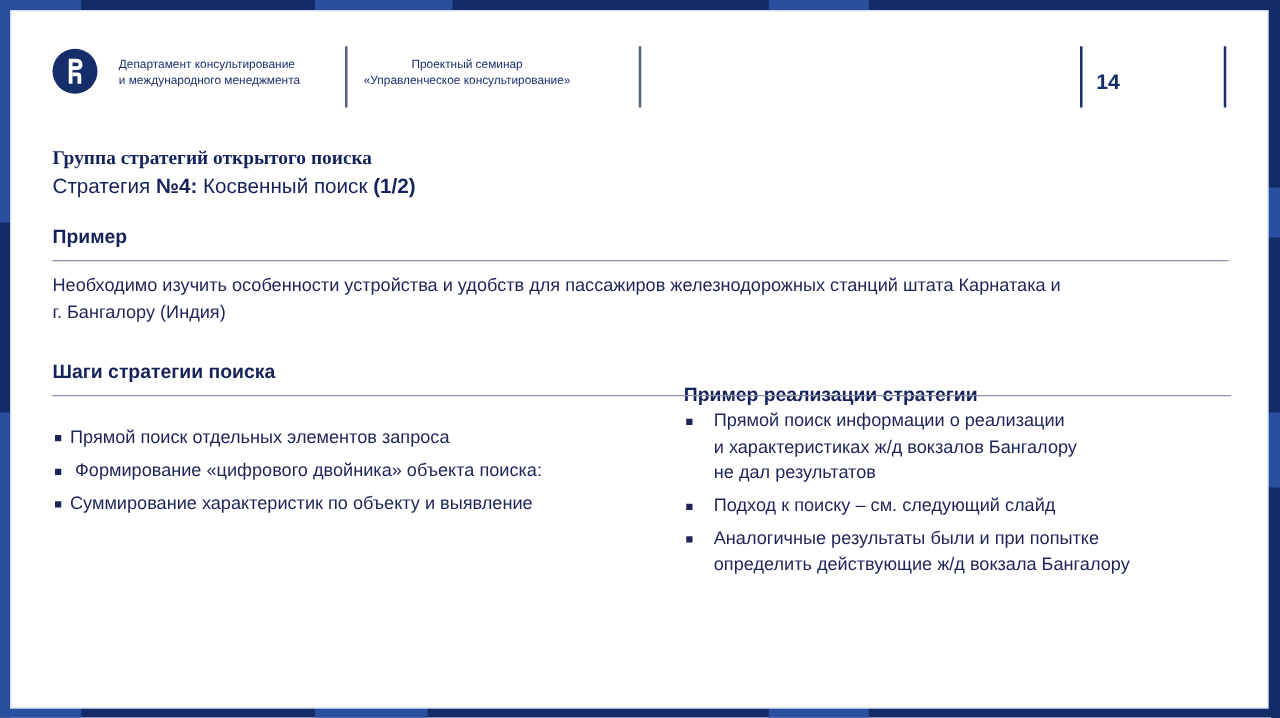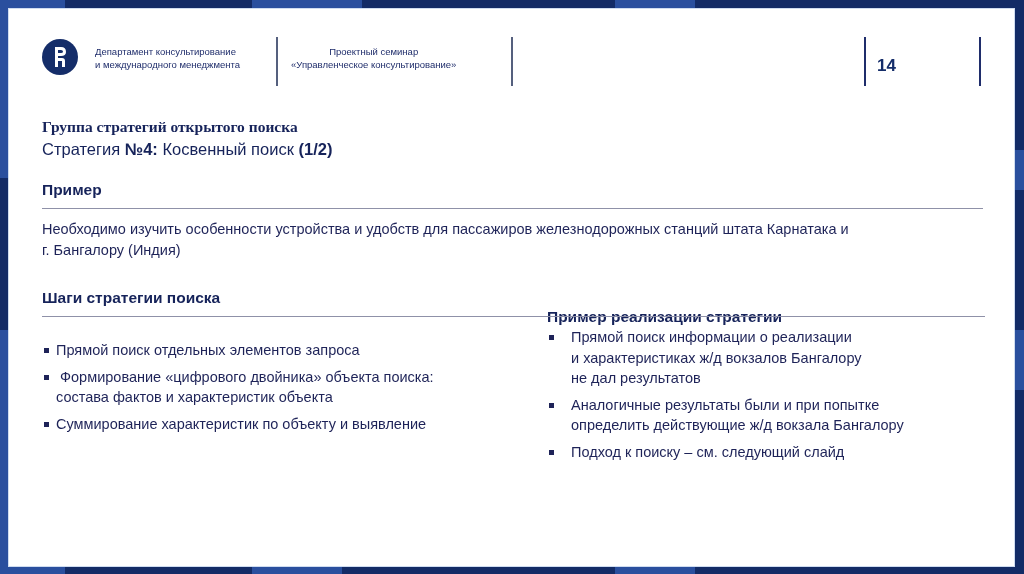--- a/index.html
+++ b/index.html
@@ -123,37 +123,36 @@
 <div class="hline" style="left:42px;top:316px;width:943px;"></div>
 
 <ul class="list left" style="left:42px;top:340px;width:460px;">
   <li>
     <span class="bullet"></span>
     <div>Прямой поиск отдельных элементов запроса</div>
   </li>
   <li>
     <span class="bullet"></span>
     <div style="white-space:pre;"> Формирование «цифрового двойника» объекта поиска:</div>
-    <div>состава фактов и характеристик объекта</div>
   </li>
   <li>
     <span class="bullet"></span>
     <div>Суммирование характеристик по объекту и выявление</div>
   </li>
 </ul>
 
 <ul class="list right" style="left:546px;top:327px;width:440px;">
   <li>
     <span class="bullet"></span>
     <div>Прямой поиск информации о реализации</div>
     <div>и характеристиках ж/д вокзалов Бангалору</div>
     <div>не дал результатов</div>
   </li>
   <li>
     <span class="bullet"></span>
-    <div>Аналогичные результаты были и при попытке</div>
-    <div>определить действующие ж/д вокзала Бангалору</div>
+    <div>Подход к поиску – см. следующий слайд</div>
   </li>
   <li>
     <span class="bullet"></span>
-    <div>Подход к поиску – см. следующий слайд</div>
+    <div>Аналогичные результаты были и при попытке</div>
+    <div>определить действующие ж/д вокзала Бангалору</div>
   </li>
 </ul>
 
 </body></html>

